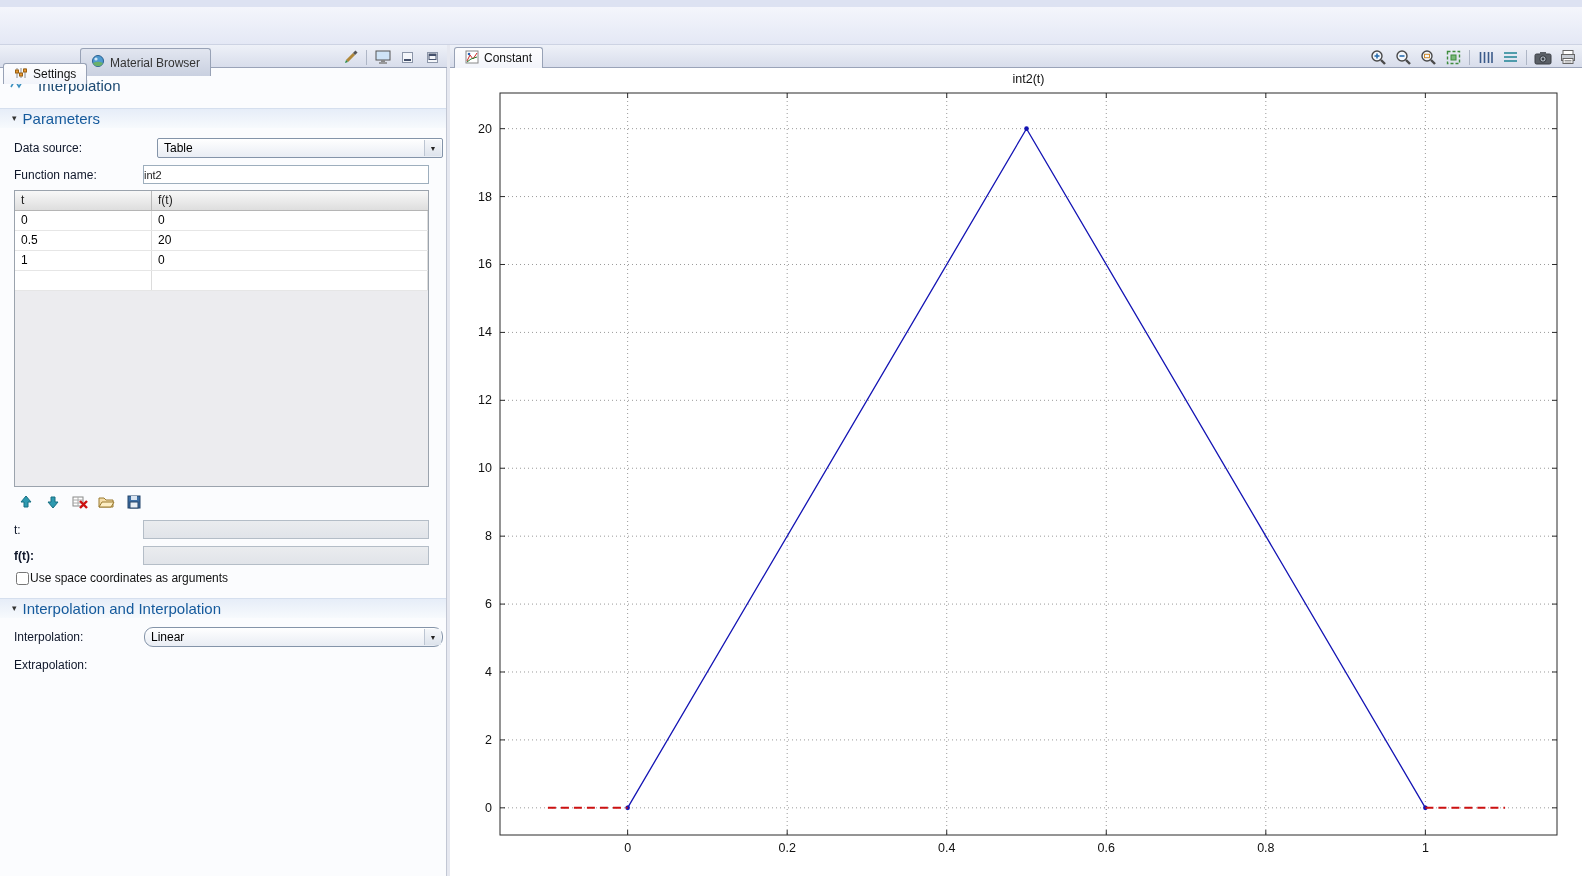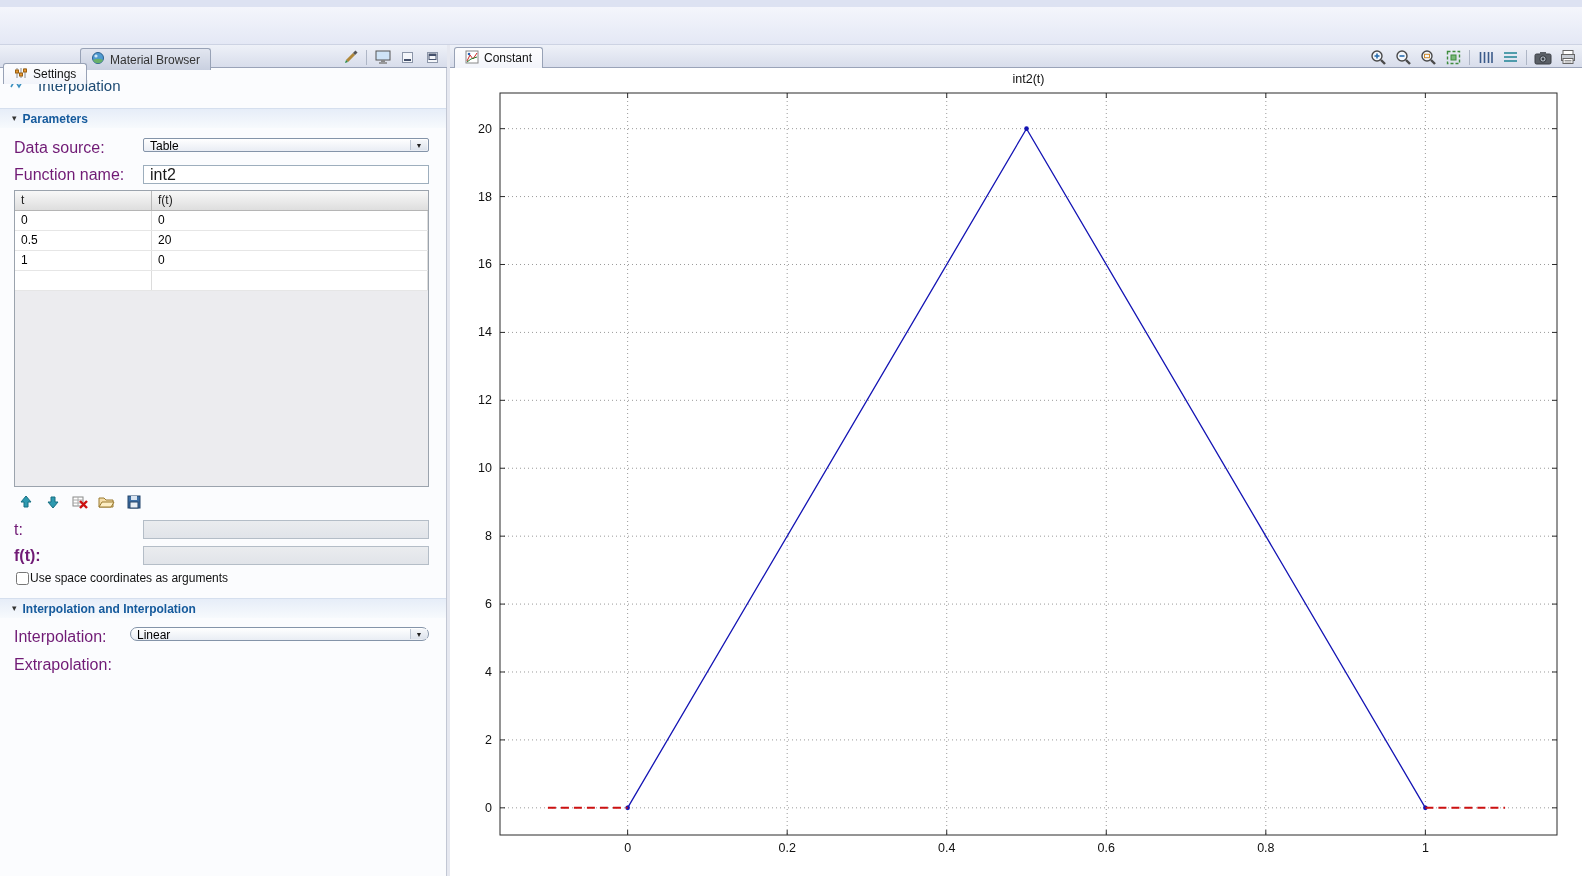--- a/index.html
+++ b/index.html
@@ -14,49 +14,49 @@
 
   
   .tabbar { position:absolute; top:45px; height:23px;
             background:linear-gradient(#eef1f8,#d8ddeb); border-bottom:1px solid #9aa3b8; }
   .tabbar.leftbar  { left:0; width:447px; }
   .tabbar.rightbar { left:450px; width:1132px; }
   .tab { position:absolute; display:flex; align-items:center; gap:5px; padding:0 10px;
          font-size:12px; border:1px solid #98a2b6; border-bottom:none;
          border-radius:3px 3px 0 0; white-space:nowrap; cursor:default; }
   .tab.active   { top:2px; height:21px; background:linear-gradient(#fdfdfe,#f2f4fa); z-index:3; color:#111; }
-  .tab.inactive { top:3px; height:22px; background:linear-gradient(#e2e6f0,#c9d0e0); z-index:1; color:#333; }
+  .tab.inactive { top:3px; height:28px; background:linear-gradient(#e2e6f0,#c9d0e0); z-index:1; color:#333; }
   .bar-icons { position:absolute; top:3px; right:5px; height:18px; display:flex; align-items:center; gap:6px; z-index:4; }
   .tsep { width:1px; height:15px; background:#aeb6c6; }
   .tbtn { display:flex; align-items:center; justify-content:center; width:19px; height:18px; border-radius:2px; }
 
   .panel-divider { position:absolute; left:447px; top:45px; width:3px; height:831px; background:#e6e8f0; }
 
   
   .settings { position:absolute; top:68px; left:0; width:447px; height:808px;
               background:#fbfcfe; border-right:1px solid #c2c7d4; overflow:hidden; }
   .panel-title { position:absolute; top:8px; left:10px; display:flex; align-items:center; gap:13px; }
   .panel-title .txt { font-size:15px; color:#1c4a73; }
   .section-head { position:absolute; left:0; width:447px; height:20px;
                   background:linear-gradient(#e6edf8,#f7fafd); border-top:1px solid #d5dfee;
                   display:flex; align-items:center; gap:6px; padding-left:12px; cursor:default; }
   .section-head .arrow { font-size:9px; color:#333; line-height:1; }
-  .section-head .lbl { font-size:12px; font-weight:bold; color:#155a9c; }
-
-  .flabel { position:absolute; left:14px; font-size:16px; color:#701a75; height:20px; line-height:20px; white-space:nowrap; }
-
-  .combo { position:absolute; height:14px; border:1px solid #8494a9; border-radius:2px;
+  .section-head .lbl { font-size:15px; font-weight:normal; color:#155a9c; }
+
+  .flabel { position:absolute; left:14px; font-size:12px; color:#0f172a; height:20px; line-height:20px; white-space:nowrap; }
+
+  .combo { position:absolute; height:20px; border:1px solid #8494a9; border-radius:2px;
            background:linear-gradient(#ffffff,#e9edf4); font-size:12px; display:flex;
-           padding-left:6px; color:#000; cursor:default; }
+           align-items:center; padding-left:6px; color:#000; cursor:default;margin-left:14px; }
   .combo .caret { position:absolute; right:1px; top:1px; bottom:1px; width:17px; display:flex;
                   align-items:center; justify-content:center; font-size:7px; color:#222;
                   border-left:1px solid #bcc5d2; background:linear-gradient(#f5f7fa,#dde3ec); }
 
   .tinput { position:absolute; height:19px; border:1px solid #9daebd; background:#fff;
-            font-size:16px; padding-left:6px; display:flex; align-items:center; }
+            font-size:11px; display:flex; align-items:center; }
   .tinput.disabled { background:linear-gradient(#eaecef,#e1e4e9); border-color:#b4bdc7; }
 
   
   .ptable { position:absolute; left:14px; top:122px; width:415px; height:297px;
             border:1px solid #9ba3ad; background:#ececef; overflow:hidden; }
   .hrow { display:flex; height:20px; background:linear-gradient(#f8f8f8,#dedede); border-bottom:1px solid #b5b5b5; }
   .hcell { font-size:12px; line-height:19px; padding:0 6px; border-right:1px solid #b9b9b9; color:#222; }
   .c0 { width:137px; } .c1 { flex:1; border-right:none; }
   .drow { display:flex; height:20px; background:#fff; border-bottom:1px solid #e6e6e6; }
   .dcell { font-size:12px; line-height:19px; padding:0 6px; border-right:1px solid #dcdcdc; color:#000; }

